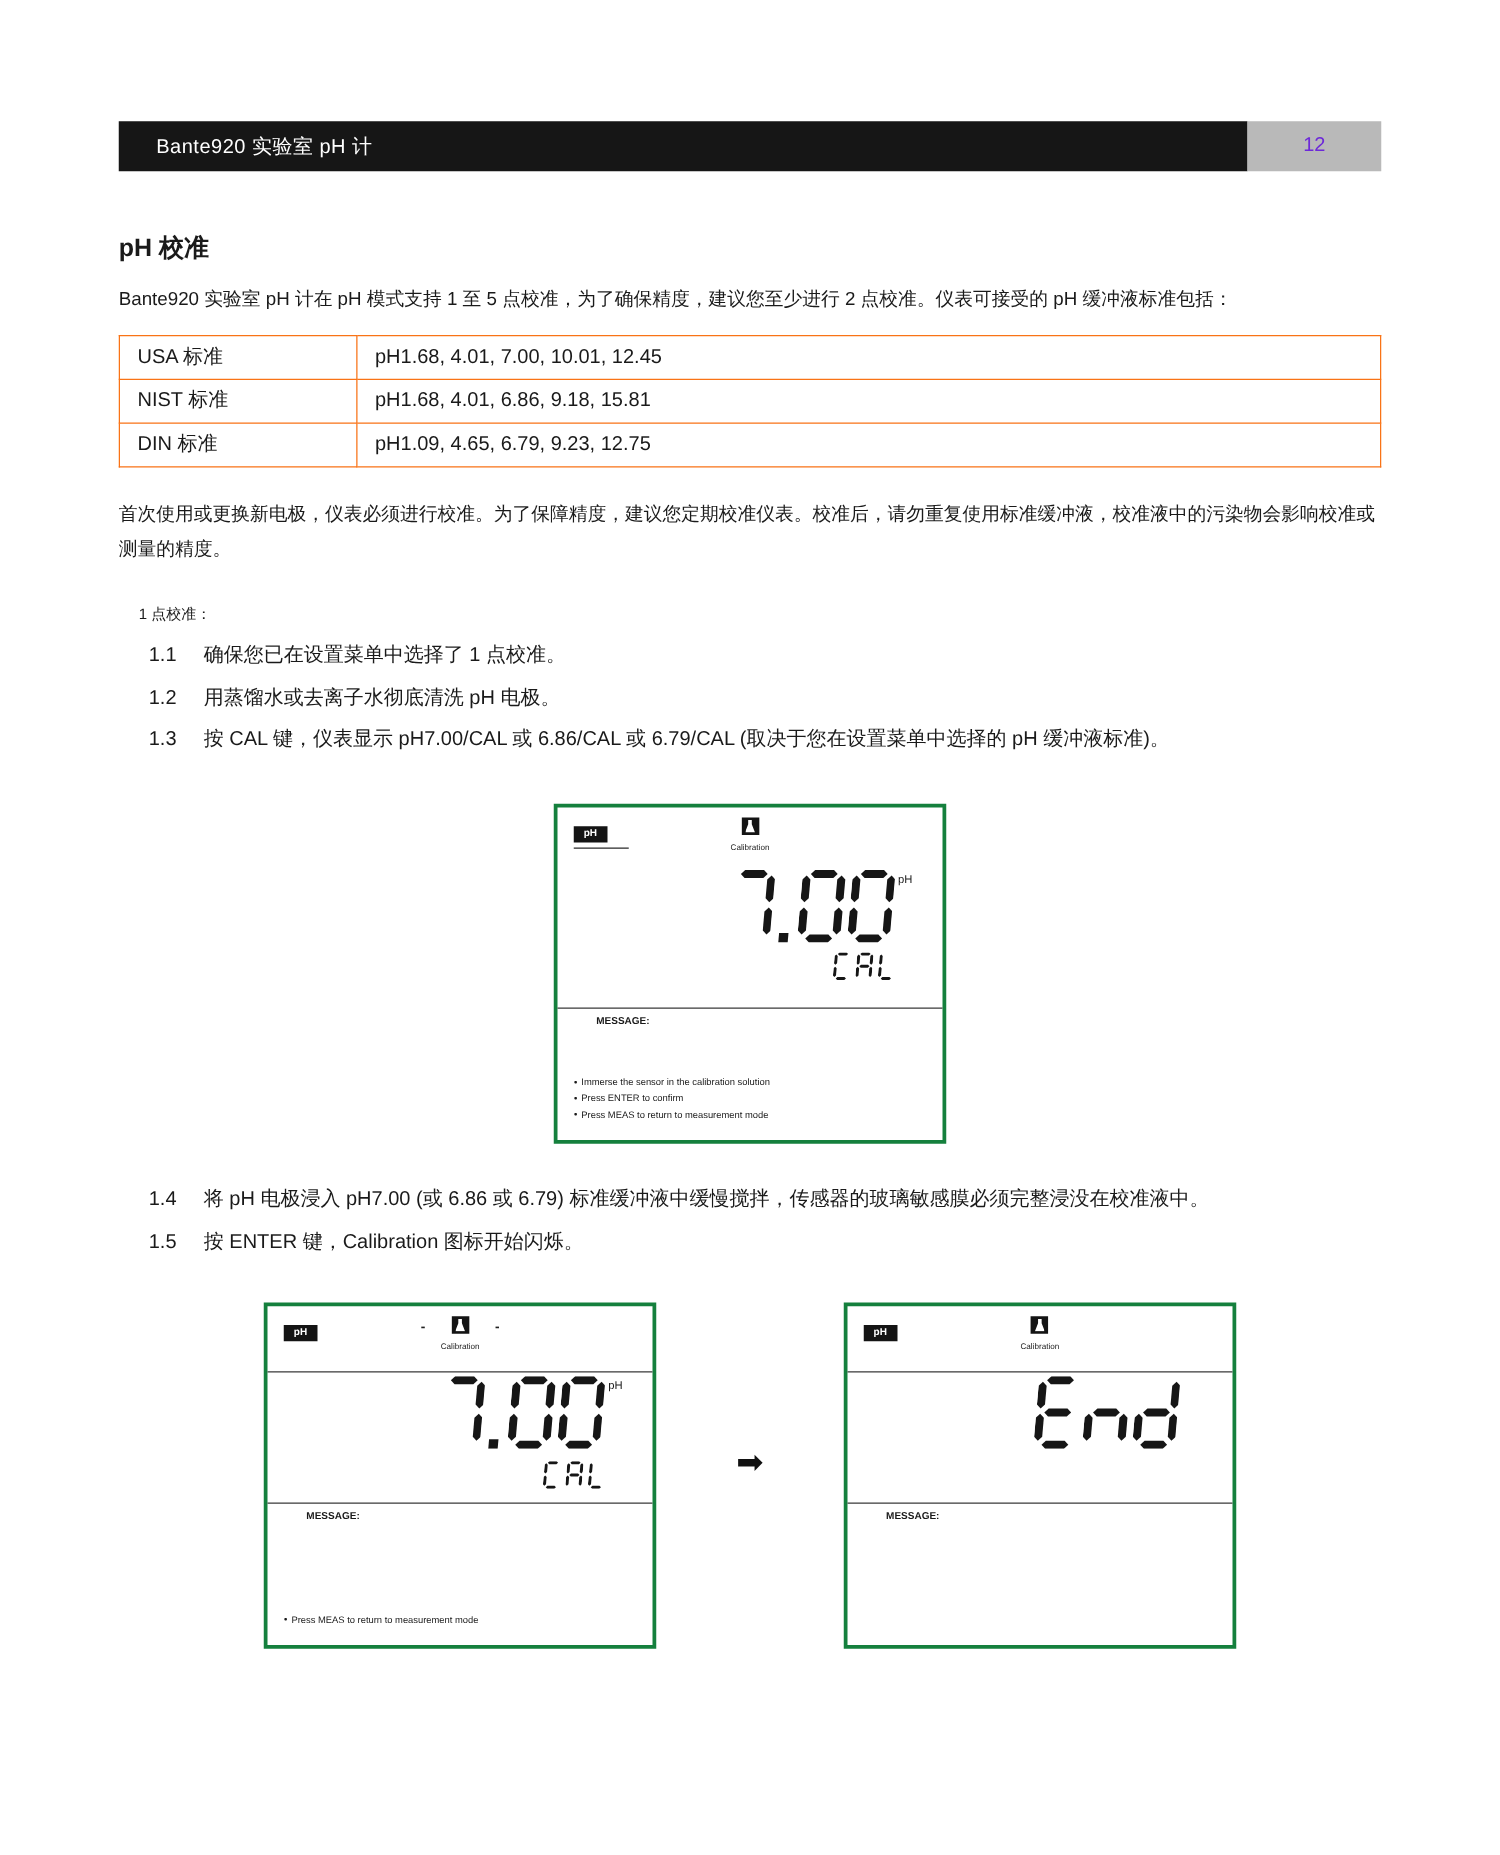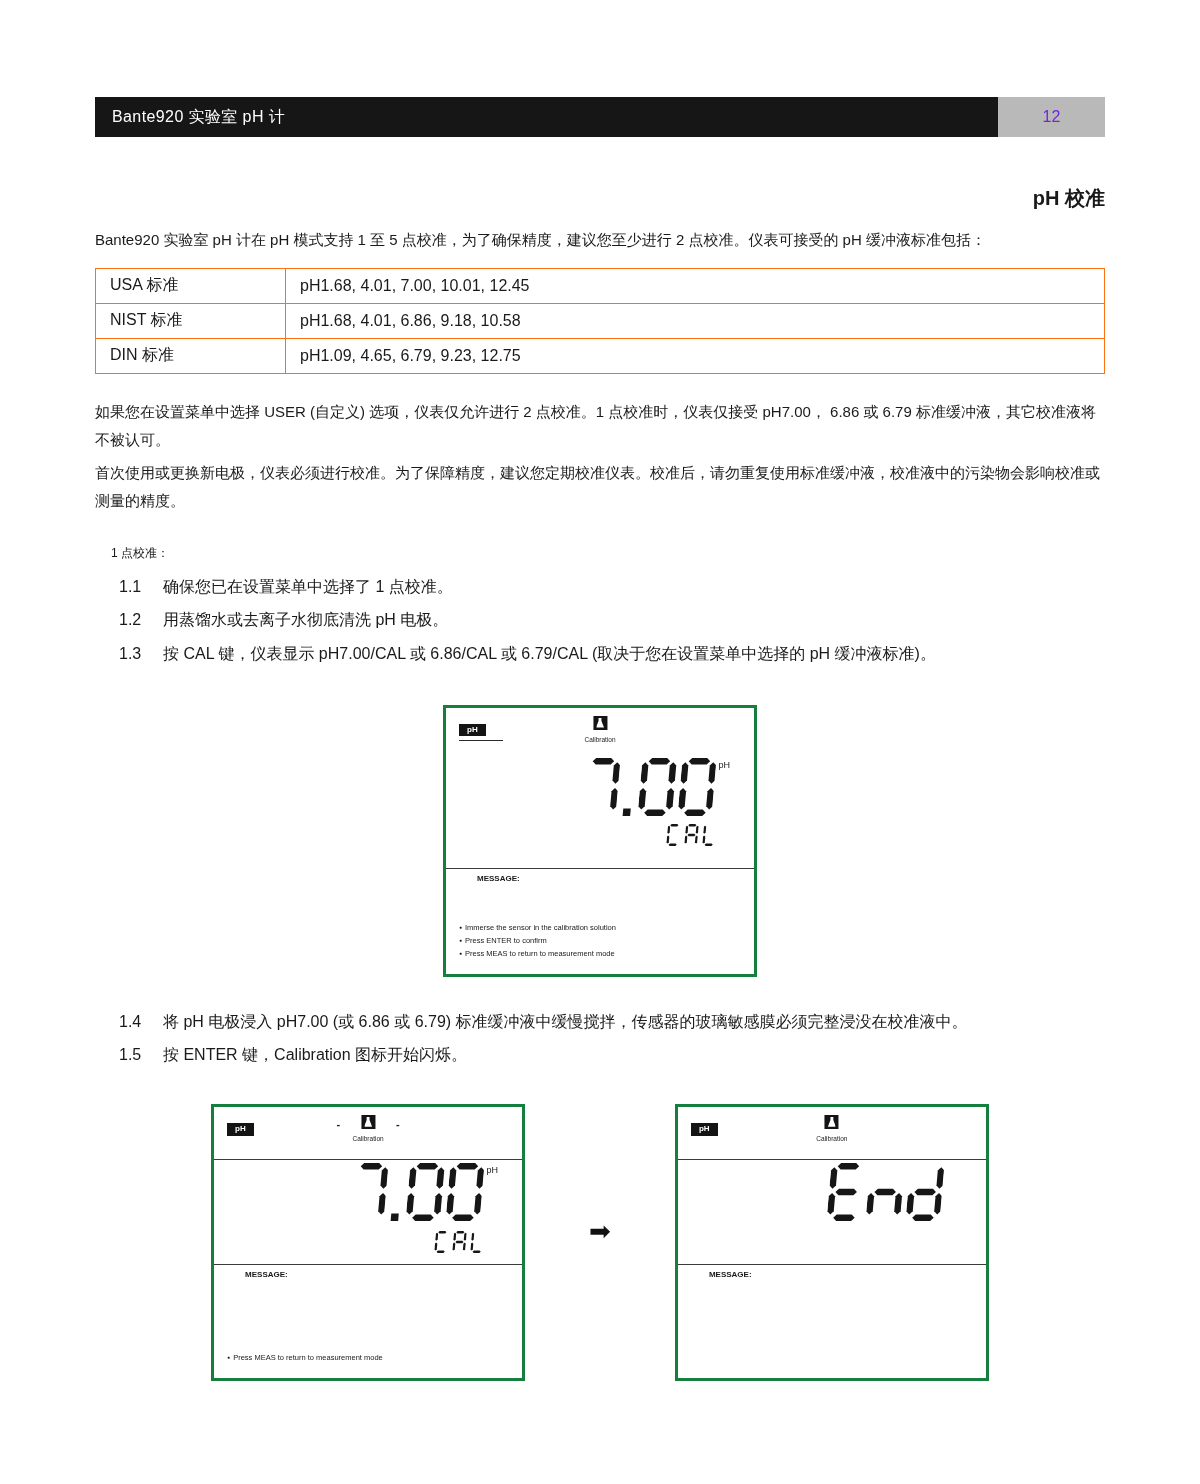--- a/index.html
+++ b/index.html
@@ -8,28 +8,28 @@
     width:1200px; height:1484px; background:#ffffff;
     font-family:"Liberation Sans", sans-serif; color:#1a1a1a;
     position:relative; overflow:hidden;
   }
   .content { padding:97px 95px 0 95px; }
 
   
   .topbar { display:flex; height:40px; }
   .topbar-title {
     flex:1; background:#161616; color:#fff; font-size:16px;
-    display:flex; align-items:center; padding-left:17px; letter-spacing:.4px;
+    display:flex; align-items:center; padding-left:30px; letter-spacing:.4px;
   }
   .topbar-page {
     width:107px; background:#b9b9b9; color:#6d28d9; font-size:16px;
     display:flex; align-items:center; justify-content:center;
   }
 
-  .section-title { font-size:20px; font-weight:bold; margin:48px 0 14px 0;text-align:right; }
+  .section-title { font-size:20px; font-weight:bold; margin:48px 0 14px 0; }
   .body-text { font-size:15px; line-height:1.85; margin:6px 0; }
 
   table.buffer-table {
     width:100%; border-collapse:collapse; margin:14px 0 24px 0; font-size:16px;
   }
   table.buffer-table td {
     border:1px solid #f97316; height:35px; padding:2px 2px 2px 14px; vertical-align:middle;
   }
   td.col-label { width:190px; }
 
@@ -100,30 +100,29 @@
   <p class="body-text">Bante920 实验室 pH 计在 pH 模式支持 1 至 5 点校准，为了确保精度，建议您至少进行 2 点校准。仪表可接受的 pH 缓冲液标准包括：</p>
 
   <table class="buffer-table">
     <tbody>
       <tr>
         <td class="col-label">USA 标准</td>
         <td>pH1.68, 4.01, 7.00, 10.01, 12.45</td>
       </tr>
       <tr>
         <td class="col-label">NIST 标准</td>
-        <td>pH1.68, 4.01, 6.86, 9.18, 10.58</td>
+        <td>pH1.68, 4.01, 6.86, 9.18, 15.81</td>
       </tr>
       <tr>
         <td class="col-label">DIN 标准</td>
         <td>pH1.09, 4.65, 6.79, 9.23, 12.75</td>
       </tr>
     </tbody>
   </table>
 
-  <p class="body-text">如果您在设置菜单中选择 USER (自定义) 选项，仪表仅允许进行 2 点校准。1 点校准时，仪表仅接受 pH7.00， 6.86 或 6.79 标准缓冲液，其它校准液将不被认可。</p>
   <p class="body-text">首次使用或更换新电极，仪表必须进行校准。为了保障精度，建议您定期校准仪表。校准后，请勿重复使用标准缓冲液，校准液中的污染物会影响校准或测量的精度。</p>
 
   <p class="cal-heading">1 点校准：</p>
 
   <div class="step">
     <span class="step-num">1.1</span>
     <span class="step-text">确保您已在设置菜单中选择了 1 点校准。</span>
   </div>
   <div class="step">
     <span class="step-num">1.2</span>

